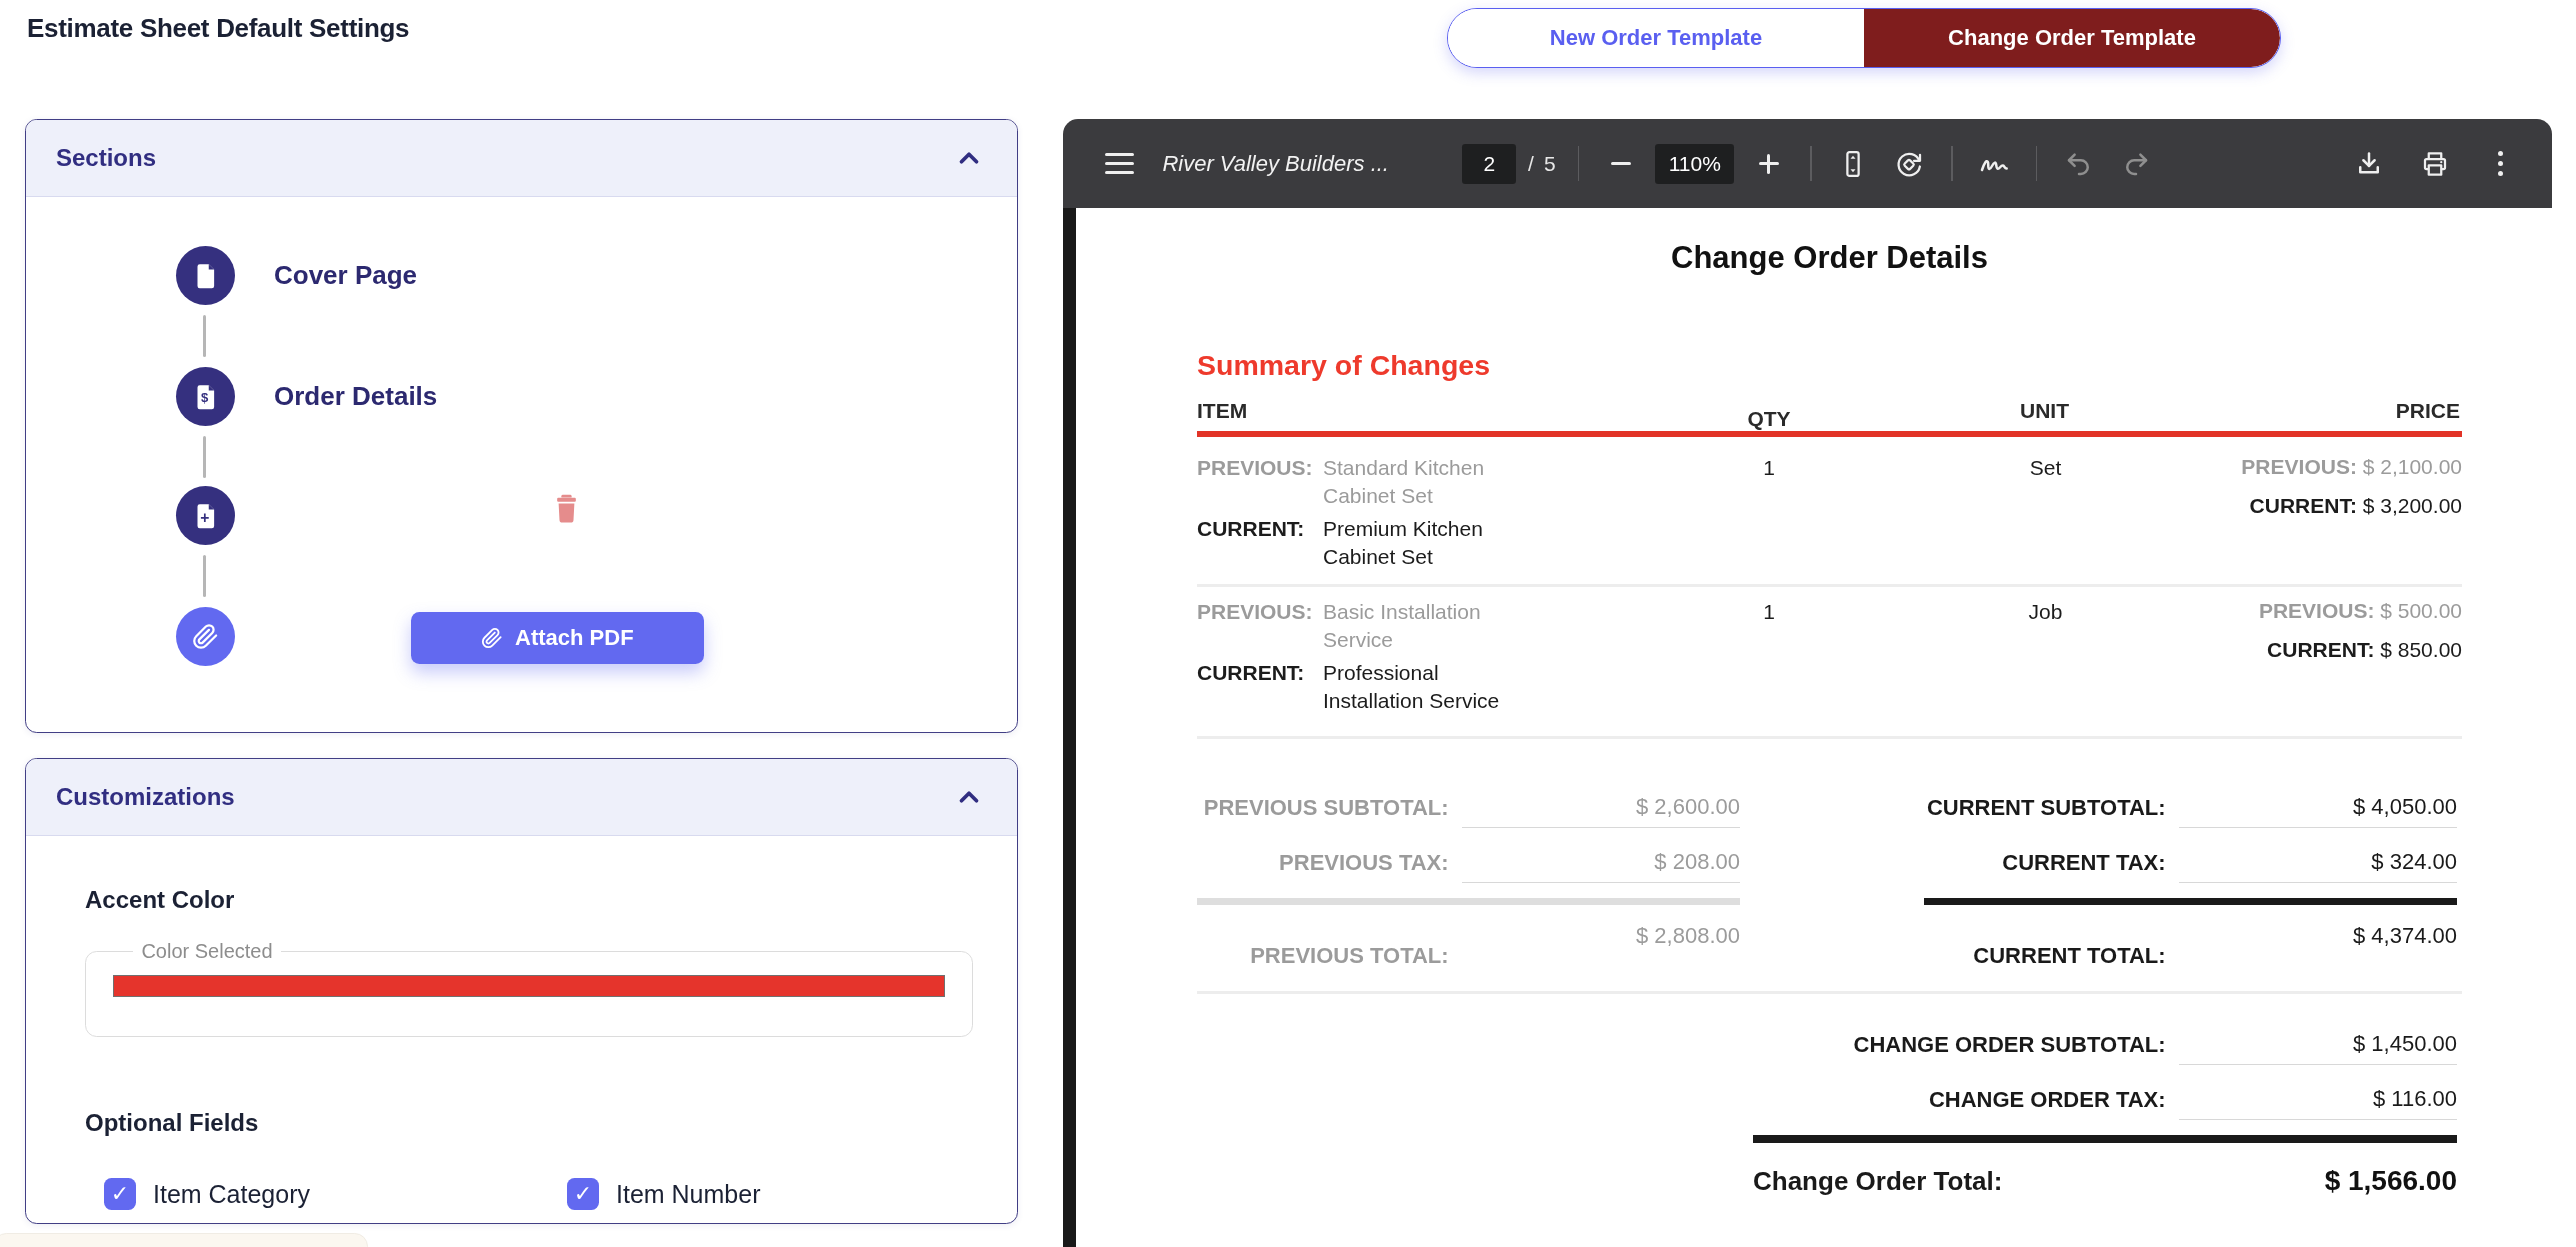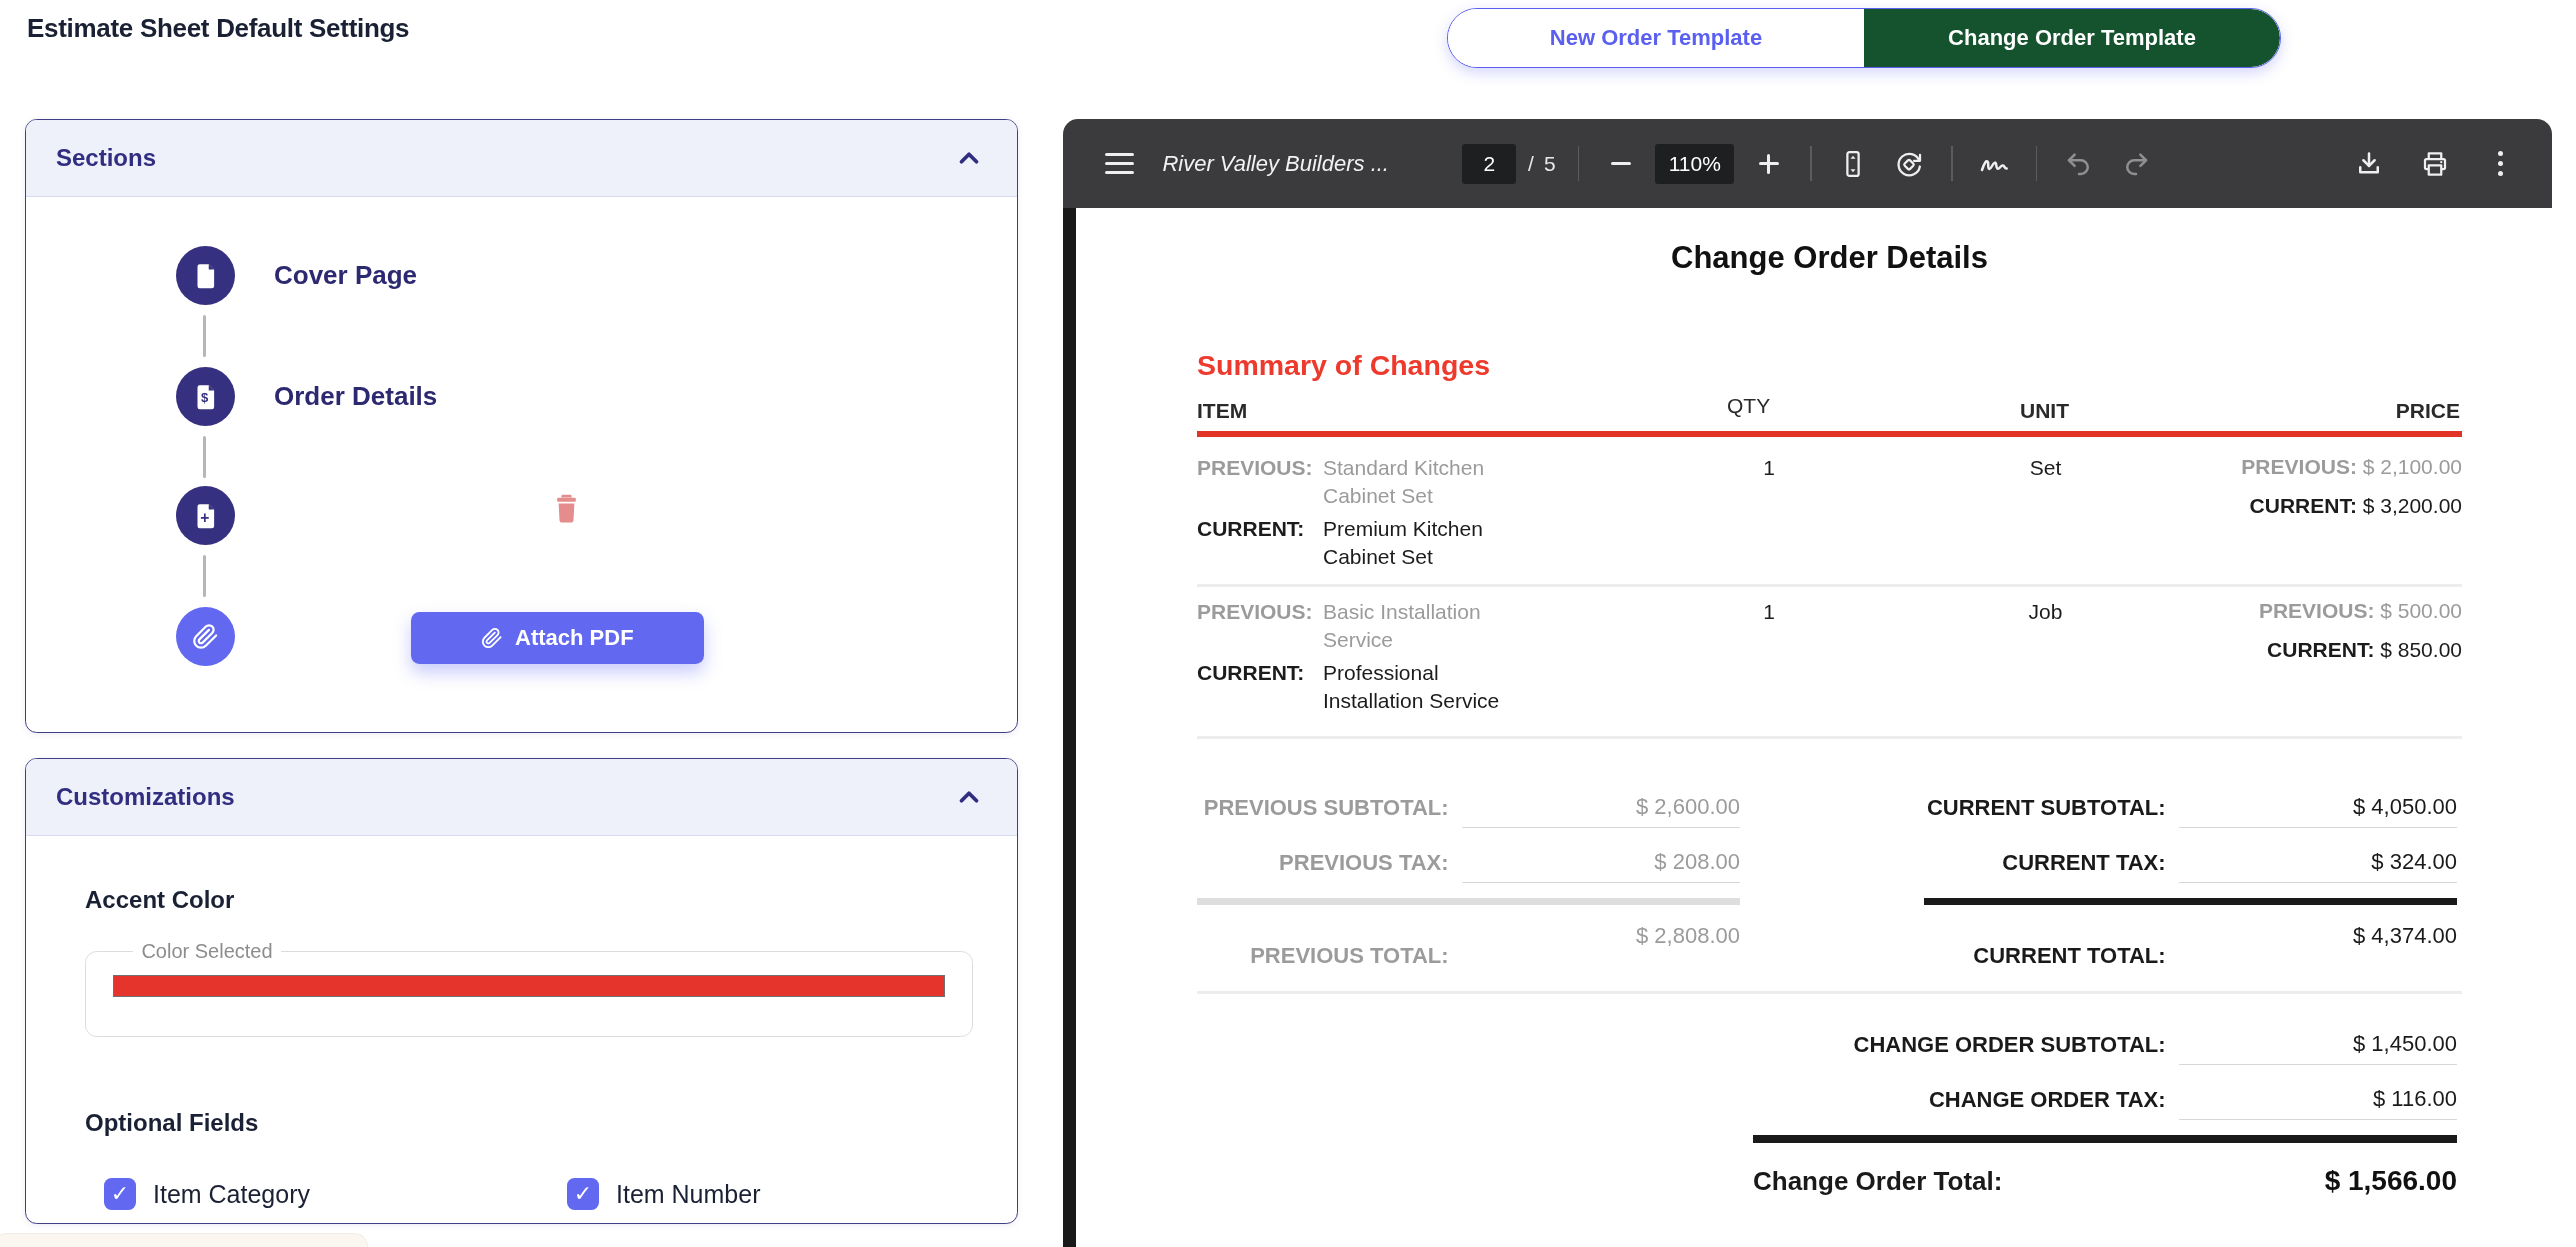--- a/index.html
+++ b/index.html
@@ -4,21 +4,21 @@
 <style>
   * { margin:0; padding:0; box-sizing:border-box; }
   html,body { background:#fff; }
   body { font-family:"Liberation Sans","DejaVu Sans",sans-serif; }
   .stage { position:relative; width:2576px; height:1248px; background:#fff; overflow:hidden; }
 
   
   .page-title { position:absolute; left:27px; top:13.4px; font-size:26px; font-weight:bold; color:#1b2134; letter-spacing:-0.3px; }
   .toggle { position:absolute; left:1447px; top:8.4px; width:834px; height:60px; border:1.7px solid #5a5ff0; border-radius:33px; display:flex; overflow:hidden; background:#fff; box-shadow:0 5px 13.4px rgba(90,95,240,.25); }
   .toggle button { flex:1; border:none; cursor:pointer; font-family:inherit; font-size:22px; font-weight:bold; background:#fff; color:#5a5ff0; }
-  .toggle button.active { background:#14532d; color:#fff; border-radius:0 32px 32px 0; }
+  .toggle button.active { background:#7f1d1d; color:#fff; border-radius:0 32px 32px 0; }
 
   
   .card { position:absolute; left:25px; width:993px; background:#fff; border:1.7px solid #413e85; border-radius:11.7px; overflow:hidden; box-shadow:0 1.7px 6.7px rgba(49,46,129,.08); }
   .card-sections { top:119px; height:614px; }
   .card-custom { top:758px; height:466px; }
   .card-head { height:77px; background:#eef0fa; border-bottom:0.8px solid #d8daef; display:flex; align-items:center; justify-content:space-between; padding:0 30px; }
   .card-head .ttl { font-size:24px; font-weight:bold; color:#312e81; }
   .chev-btn { background:none; border:none; cursor:pointer; width:37px; height:37px; display:flex; align-items:center; justify-content:center; }
 
   
@@ -61,21 +61,21 @@
   .plus-wrap i { position:absolute; background:#efefef; border-radius:1.7px; }
   .plus-wrap i.h { left:0; top:8.4px; width:20px; height:3.3px; }
   .plus-wrap i.v { left:8.4px; top:0; width:3.3px; height:20px; }
   .kebab { display:flex; flex-direction:column; gap:5px; align-items:center; }
   .kebab i { width:5px; height:5px; border-radius:50%; background:#efefef; }
 
   
   .doc-title { position:absolute; left:121px; top:32px; width:1265px; text-align:center; font-size:31px; font-weight:bold; color:#111; }
   .doc-summary { position:absolute; left:121px; top:141px; font-size:28.5px; font-weight:bold; color:#ee3a2c; }
   .h-item { position:absolute; left:121px; top:191px; font-size:21px; font-weight:bold; color:#2a2a2a; }
-  .h-qty  { position:absolute; left:651px; top:186px; width:84px; font-size:21px; font-weight:normal; color:#2a2a2a; }
+  .h-qty  { position:absolute; left:651px; top:199px; width:84px; text-align:center; font-size:21px; font-weight:bold; color:#2a2a2a; }
   .h-unit { position:absolute; left:885px; top:191px; width:167px; text-align:center; font-size:21px; font-weight:bold; color:#2a2a2a; }
   .h-price{ position:absolute; right:116px; top:191px; font-size:21px; font-weight:bold; color:#2a2a2a; }
   .red-line { position:absolute; left:121px; top:223px; width:1265px; height:5.9px; background:#e23327; }
 
   .doc-row { position:absolute; left:121px; width:1265px; border-bottom:3.3px solid #ededed; font-size:21px; }
   .row-1 { top:238px; height:141px; }
   .row-2 { top:382px; height:149px; }
   .pairblock { position:absolute; left:0; top:8.4px; }
   .pair { display:flex; line-height:28px; }
   .pair + .pair { margin-top:5px; }

